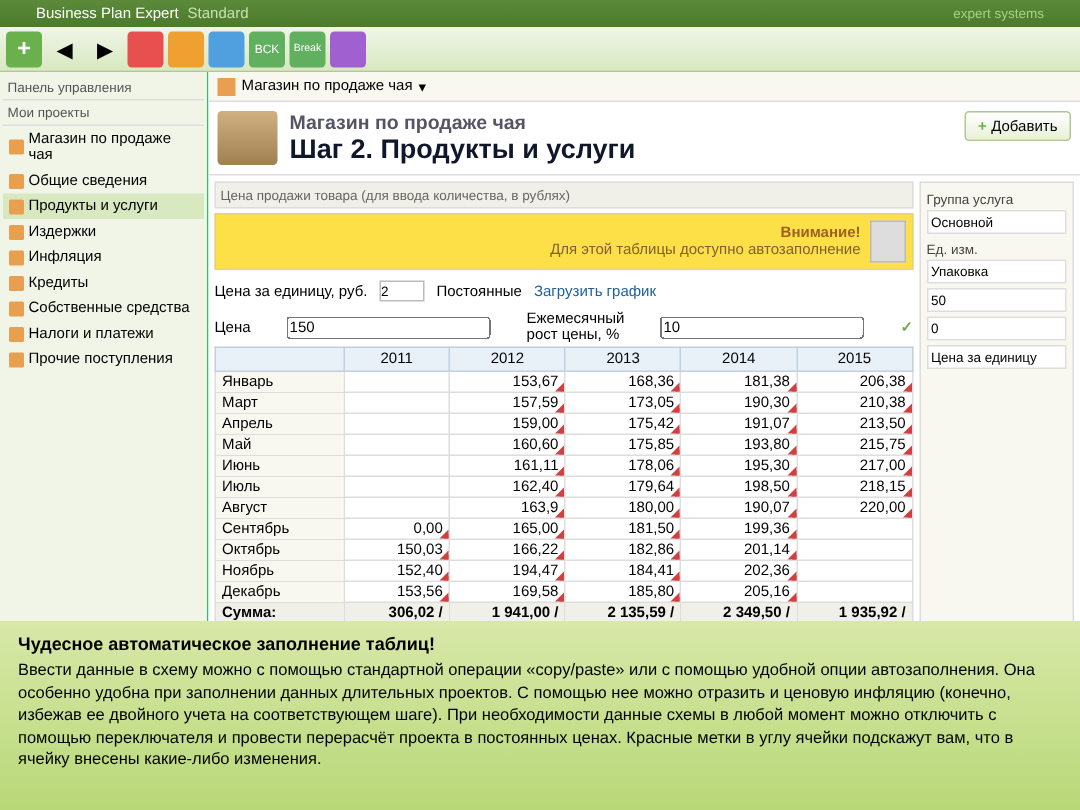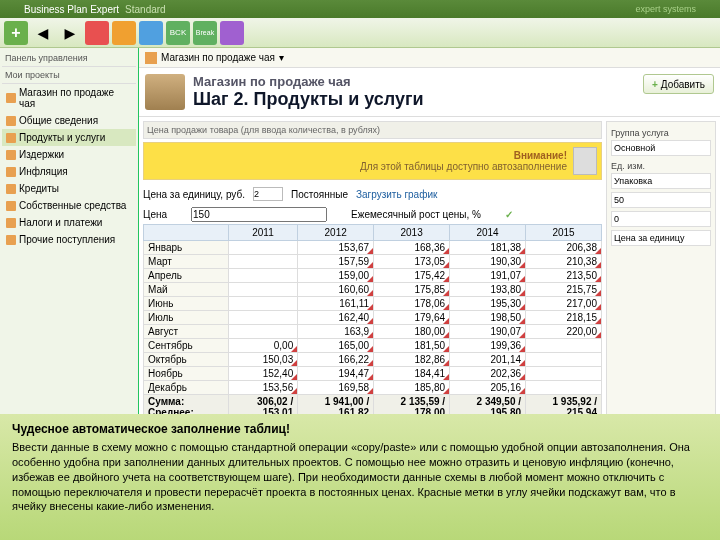--- a/index.html
+++ b/index.html
@@ -150,20 +150,21 @@
         <div class="params">
           <span>Цена за единицу, руб.</span>
           <input value="2" style="">
           <span>Постоянные</span>
           <span style="color:#2060a0;cursor:pointer">Загрузить график</span>
         </div>
         <div class="params2">
           <span>Цена</span>
           <input value="150" style="">
           <span>Ежемесячный рост цены, %</span>
+          <input value="10" style="">
           <span style="color:#6ab04c;font-weight:bold;cursor:pointer">✓</span>
         </div>
         <table>
           <thead>
               <tr id="thead-row">
                 <th></th>
                 <th>2011</th>
                 <th>2012</th>
                 <th>2013</th>
                 <th>2014</th>

